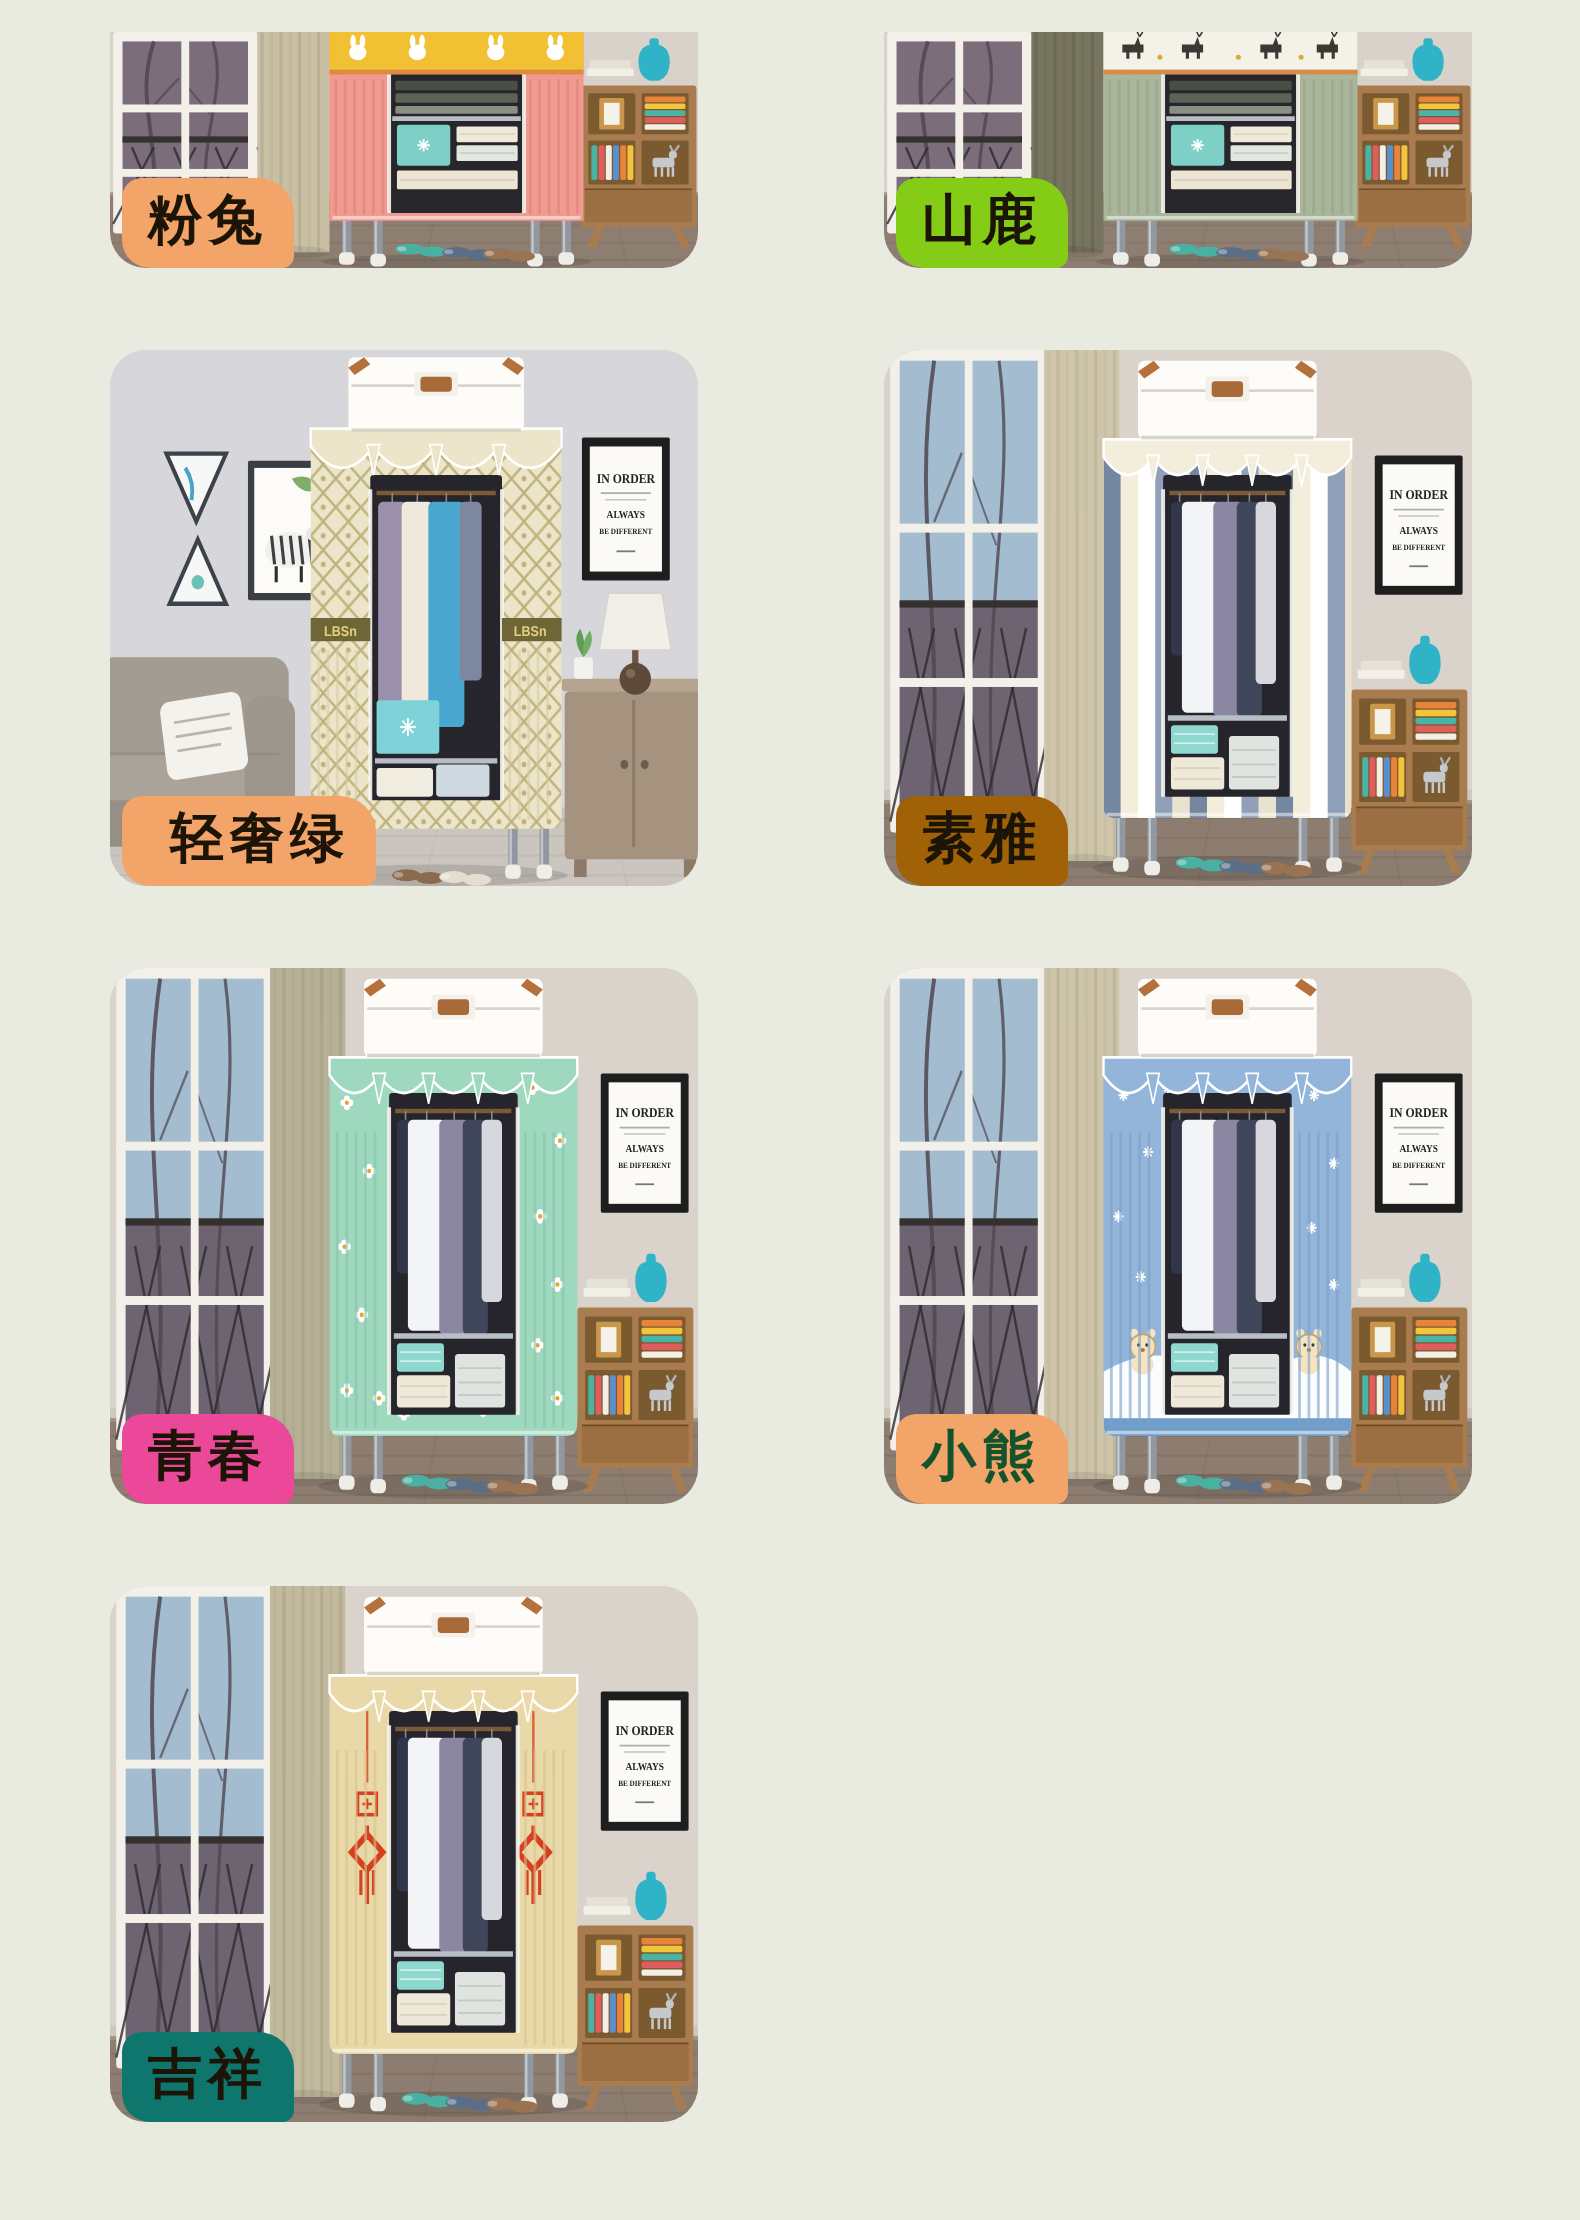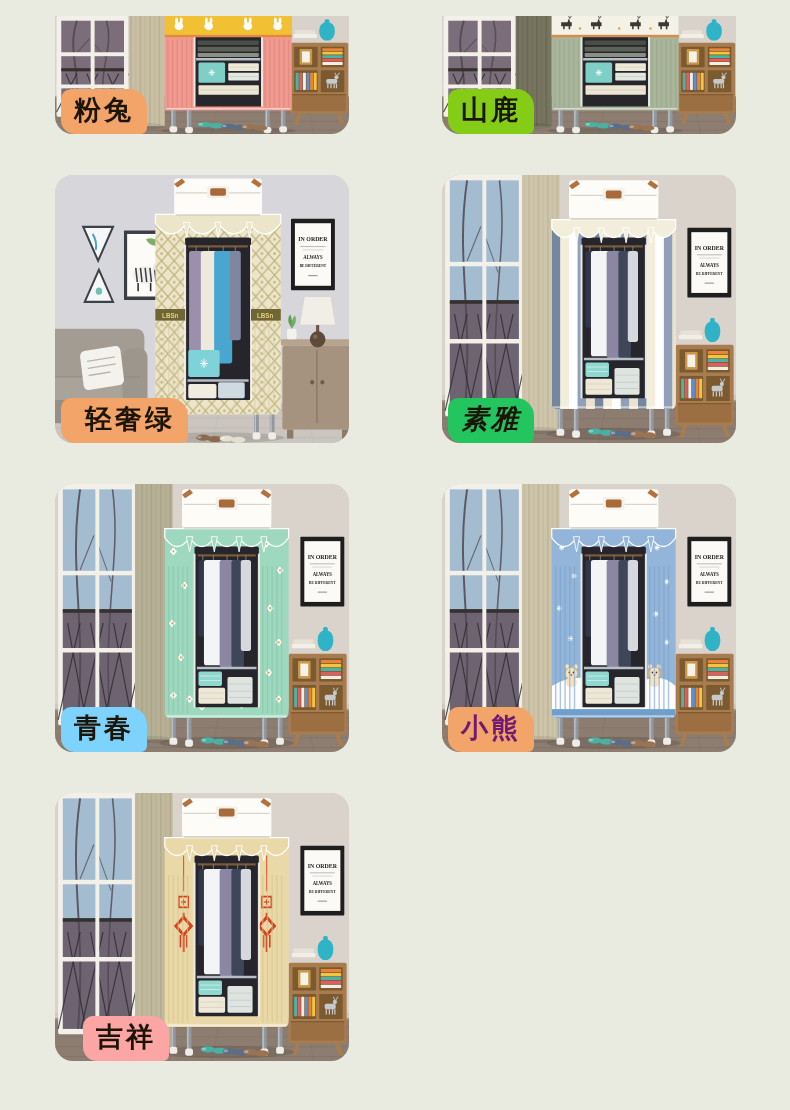--- a/index.html
+++ b/index.html
@@ -615,21 +615,21 @@
           <ellipse cx="210" cy="288.5" rx="9" ry="3.4" fill="#49b0a2" opacity="1"></ellipse>
           <ellipse cx="190" cy="286.7" rx="3" ry="1.6" fill="#ffffff" opacity="0.35"></ellipse>
           <ellipse cx="223" cy="289" rx="9" ry="3.4" fill="#5a6e88" opacity="1"></ellipse>
           <ellipse cx="238" cy="290.5" rx="9" ry="3.4" fill="#5a6e88" opacity="1"></ellipse>
           <ellipse cx="218" cy="288.7" rx="3" ry="1.6" fill="#ffffff" opacity="0.35"></ellipse>
           <ellipse cx="249" cy="290" rx="9" ry="3.4" fill="#9a7452" opacity="1"></ellipse>
           <ellipse cx="264" cy="291.5" rx="9" ry="3.4" fill="#9a7452" opacity="1"></ellipse>
           <ellipse cx="244" cy="289.7" rx="3" ry="1.6" fill="#ffffff" opacity="0.35"></ellipse>
         </svg>
       </div>
-    <figcaption class="badge" style="background: #22c55e; color: rgb(29, 20, 8); font-style: italic;">素雅</figcaption>
+    <figcaption class="badge" style="background: #a16207; color: rgb(29, 20, 8);">素雅</figcaption>
   </figure>
   <figure class="tile">
     <div class="scene">
         <svg viewBox="0 0 375 300" preserveAspectRatio="none" xmlns="http://www.w3.org/2000/svg">
           <rect x="0" y="0" width="375" height="300" fill="#d9d3cc" rx="0" opacity="1"></rect>
           <rect x="0" y="246" width="375" height="8" fill="#cfc8bf" rx="0" opacity="1"></rect>
           <rect x="0" y="252" width="375" height="48" fill="#8c7d70" rx="0" opacity="1"></rect>
           <line x1="0" y1="253" x2="375" y2="253" stroke="#b9aa99" stroke-width="2" opacity="0.5"></line>
           <line x1="0" y1="262" x2="375" y2="262" stroke="#79695c" stroke-width="1" opacity="0.45"></line>
           <line x1="0" y1="273" x2="375" y2="273" stroke="#79695c" stroke-width="1" opacity="0.45"></line>
@@ -855,21 +855,21 @@
           <ellipse cx="210" cy="288.5" rx="9" ry="3.4" fill="#49b0a2" opacity="1"></ellipse>
           <ellipse cx="190" cy="286.7" rx="3" ry="1.6" fill="#ffffff" opacity="0.35"></ellipse>
           <ellipse cx="223" cy="289" rx="9" ry="3.4" fill="#5a6e88" opacity="1"></ellipse>
           <ellipse cx="238" cy="290.5" rx="9" ry="3.4" fill="#5a6e88" opacity="1"></ellipse>
           <ellipse cx="218" cy="288.7" rx="3" ry="1.6" fill="#ffffff" opacity="0.35"></ellipse>
           <ellipse cx="249" cy="290" rx="9" ry="3.4" fill="#9a7452" opacity="1"></ellipse>
           <ellipse cx="264" cy="291.5" rx="9" ry="3.4" fill="#9a7452" opacity="1"></ellipse>
           <ellipse cx="244" cy="289.7" rx="3" ry="1.6" fill="#ffffff" opacity="0.35"></ellipse>
         </svg>
       </div>
-    <figcaption class="badge" style="background: #7dd3fc; color: rgb(29, 20, 8);">青春</figcaption>
+    <figcaption class="badge" style="background: #ec4899; color: rgb(29, 20, 8);">青春</figcaption>
   </figure>
   <figure class="tile">
     <div class="scene">
         <svg viewBox="0 0 375 300" preserveAspectRatio="none" xmlns="http://www.w3.org/2000/svg">
           <rect x="0" y="0" width="375" height="300" fill="#d9d3cc" rx="0" opacity="1"></rect>
           <rect x="0" y="246" width="375" height="8" fill="#cfc8bf" rx="0" opacity="1"></rect>
           <rect x="0" y="252" width="375" height="48" fill="#8c7d70" rx="0" opacity="1"></rect>
           <line x1="0" y1="253" x2="375" y2="253" stroke="#b9aa99" stroke-width="2" opacity="0.5"></line>
           <line x1="0" y1="262" x2="375" y2="262" stroke="#79695c" stroke-width="1" opacity="0.45"></line>
           <line x1="0" y1="273" x2="375" y2="273" stroke="#79695c" stroke-width="1" opacity="0.45"></line>
@@ -1090,21 +1090,21 @@
           <ellipse cx="210" cy="288.5" rx="9" ry="3.4" fill="#49b0a2" opacity="1"></ellipse>
           <ellipse cx="190" cy="286.7" rx="3" ry="1.6" fill="#ffffff" opacity="0.35"></ellipse>
           <ellipse cx="223" cy="289" rx="9" ry="3.4" fill="#5a6e88" opacity="1"></ellipse>
           <ellipse cx="238" cy="290.5" rx="9" ry="3.4" fill="#5a6e88" opacity="1"></ellipse>
           <ellipse cx="218" cy="288.7" rx="3" ry="1.6" fill="#ffffff" opacity="0.35"></ellipse>
           <ellipse cx="249" cy="290" rx="9" ry="3.4" fill="#9a7452" opacity="1"></ellipse>
           <ellipse cx="264" cy="291.5" rx="9" ry="3.4" fill="#9a7452" opacity="1"></ellipse>
           <ellipse cx="244" cy="289.7" rx="3" ry="1.6" fill="#ffffff" opacity="0.35"></ellipse>
         </svg>
       </div>
-    <figcaption class="badge" style="background: rgb(243, 164, 105); color: #701a75;">小熊</figcaption>
+    <figcaption class="badge" style="background: rgb(243, 164, 105); color: #14532d;">小熊</figcaption>
   </figure>
   <figure class="tile">
     <div class="scene">
         <svg viewBox="0 0 375 300" preserveAspectRatio="none" xmlns="http://www.w3.org/2000/svg">
           <rect x="0" y="0" width="375" height="300" fill="#d9d3cc" rx="0" opacity="1"></rect>
           <rect x="0" y="246" width="375" height="8" fill="#cfc8bf" rx="0" opacity="1"></rect>
           <rect x="0" y="252" width="375" height="48" fill="#8c7d70" rx="0" opacity="1"></rect>
           <line x1="0" y1="253" x2="375" y2="253" stroke="#b9aa99" stroke-width="2" opacity="0.5"></line>
           <line x1="0" y1="262" x2="375" y2="262" stroke="#79695c" stroke-width="1" opacity="0.45"></line>
           <line x1="0" y1="273" x2="375" y2="273" stroke="#79695c" stroke-width="1" opacity="0.45"></line>
@@ -1281,15 +1281,15 @@
           <ellipse cx="210" cy="288.5" rx="9" ry="3.4" fill="#49b0a2" opacity="1"></ellipse>
           <ellipse cx="190" cy="286.7" rx="3" ry="1.6" fill="#ffffff" opacity="0.35"></ellipse>
           <ellipse cx="223" cy="289" rx="9" ry="3.4" fill="#5a6e88" opacity="1"></ellipse>
           <ellipse cx="238" cy="290.5" rx="9" ry="3.4" fill="#5a6e88" opacity="1"></ellipse>
           <ellipse cx="218" cy="288.7" rx="3" ry="1.6" fill="#ffffff" opacity="0.35"></ellipse>
           <ellipse cx="249" cy="290" rx="9" ry="3.4" fill="#9a7452" opacity="1"></ellipse>
           <ellipse cx="264" cy="291.5" rx="9" ry="3.4" fill="#9a7452" opacity="1"></ellipse>
           <ellipse cx="244" cy="289.7" rx="3" ry="1.6" fill="#ffffff" opacity="0.35"></ellipse>
         </svg>
       </div>
-    <figcaption class="badge" style="background: #fca5a5; color: rgb(29, 20, 8); margin-left: 22px;">吉祥</figcaption>
+    <figcaption class="badge" style="background: #0f766e; color: rgb(29, 20, 8);">吉祥</figcaption>
   </figure>
 </main>
 
 </body></html>

